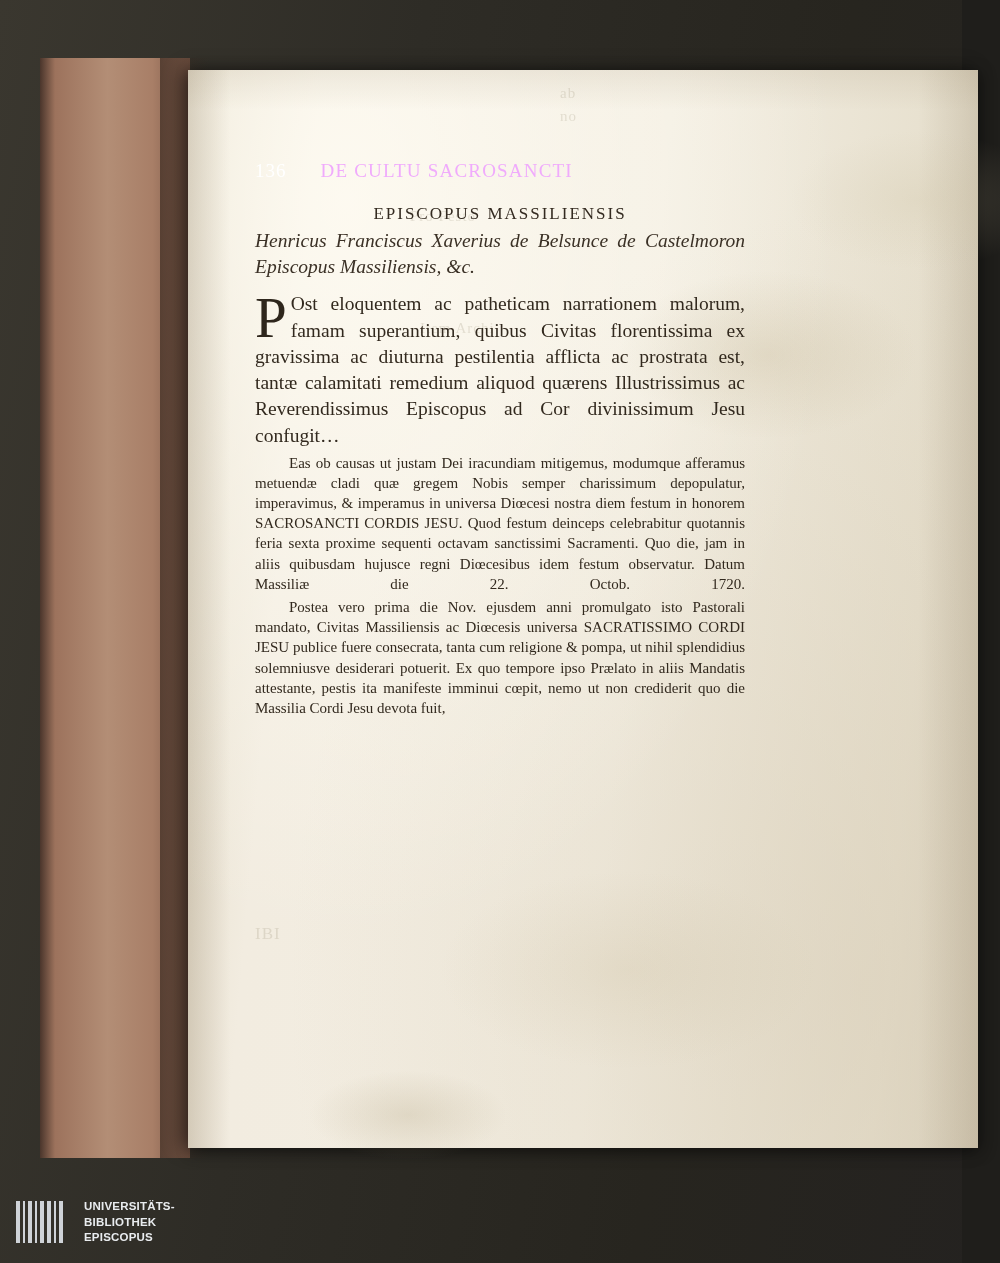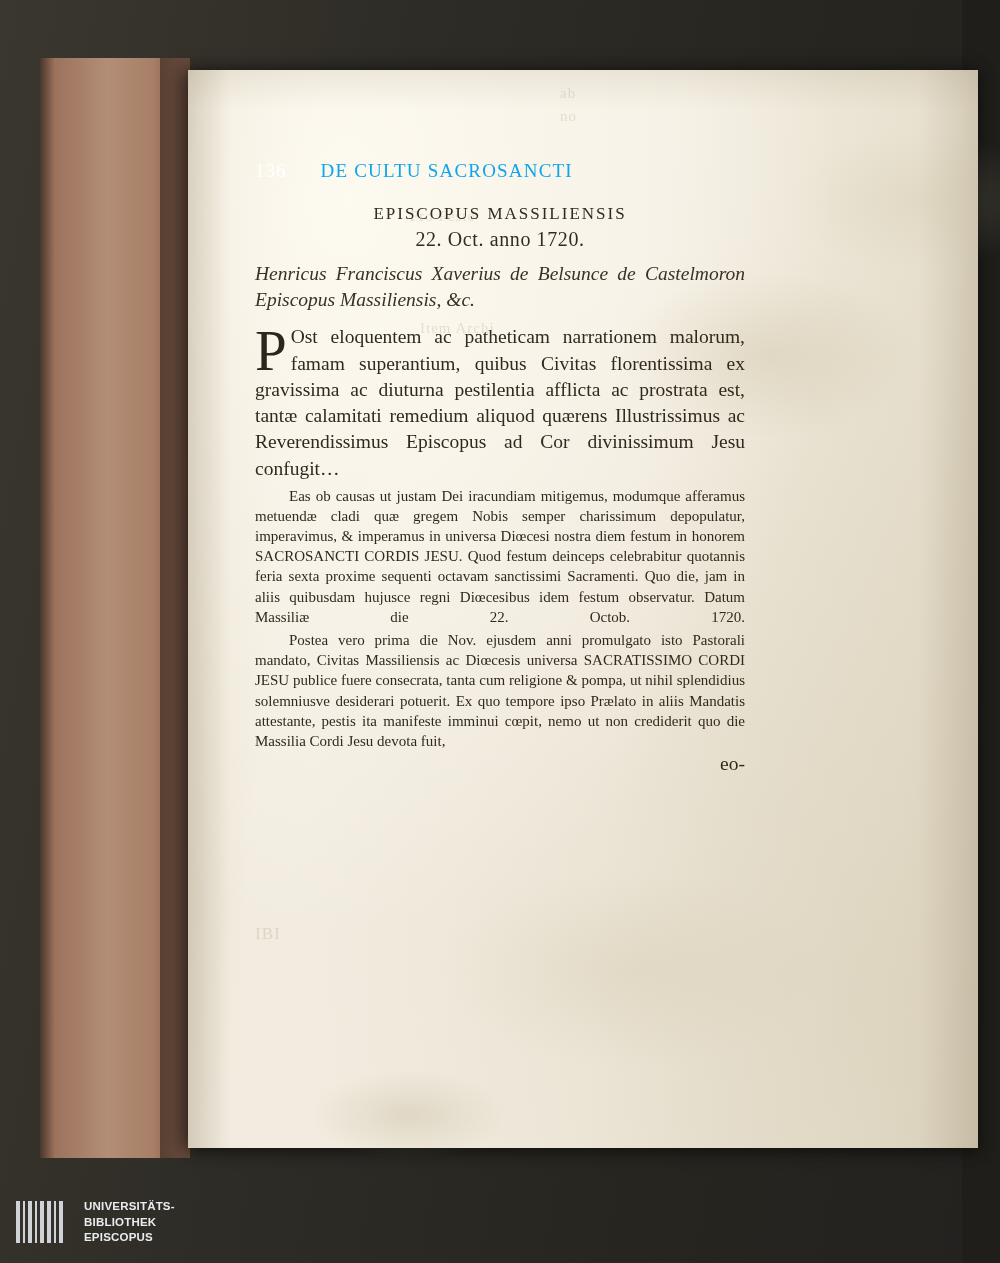--- a/index.html
+++ b/index.html
@@ -135,21 +135,21 @@
     margin-bottom: 22px;
   }
   .folio {
     font-size: 19px;
     letter-spacing: 1px;
     color: #ffffff;
   }
   .head-title {
     font-size: 19px;
     letter-spacing: 1.6px;
-    color: #0ea5e9;
+    color: #f0abfc;
     font-family: Liberation Serif, serif;
   }
 
   .doc-title {
     text-align: center;
     font-size: 17px;
     letter-spacing: 2.2px;
     color: #332a20;
     margin: 2px 0 4px 0;
   }
@@ -267,33 +267,31 @@
 <div class="ghost g5">IBI</div>
 
 <div class="text-col">
 
   <div class="running-head">
     <span class="folio">136</span>
     <span class="head-title smallcaps">DE CULTU SACROSANCTI</span>
   </div>
 
   <div class="doc-title caps-spaced">EPISCOPUS MASSILIENSIS</div>
-  <div class="doc-date">22. Oct. anno 1720.</div>
 
   <div class="attribution">Henricus Franciscus Xaverius de Belsunce de Castelmoron Episcopus Massiliensis, &amp;c.</div>
 
   <div class="dropcap-para">
     <span class="dropcap">P</span><span>Ost eloquentem ac patheticam narrationem malorum, famam superantium, quibus Civitas florentissima ex gravissima ac diuturna pestilentia afflicta ac prostrata est, tantæ calamitati remedium aliquod quærens Illustrissimus ac Reverendissimus Episcopus ad Cor divinissimum Jesu confugit…</span>
   </div>
 
   <p class="para indent">Eas ob causas ut justam Dei iracundiam mitigemus, modumque afferamus metuendæ cladi quæ gregem Nobis semper charissimum depopulatur, imperavimus, &amp; imperamus in universa Diœcesi nostra diem festum in honorem SACROSANCTI CORDIS JESU. Quod festum deinceps celebrabitur quotannis feria sexta proxime sequenti octavam sanctissimi Sacramenti. Quo die, jam in aliis quibusdam hujusce regni Diœcesibus idem festum observatur. Datum Massiliæ die 22. Octob. 1720.</p>
 
   <p class="para indent last">Postea vero prima die Nov. ejusdem anni promulgato isto Pastorali mandato, Civitas Massiliensis ac Diœcesis universa SACRATISSIMO CORDI JESU publice fuere consecrata, tanta cum religione &amp; pompa, ut nihil splendidius solemniusve desiderari potuerit. Ex quo tempore ipso Prælato in aliis Mandatis attestante, pestis ita manifeste imminui cœpit, nemo ut non crediderit quo die Massilia Cordi Jesu devota fuit,</p>
 
-  <div class="catchword">eo-</div>
 </div>
 
 <div class="watermark">
   <div class="barcode">
     <i></i>
       <i class="thin"></i>
       <i></i>
       <i class="thin"></i>
       <i></i>
       <i></i>

